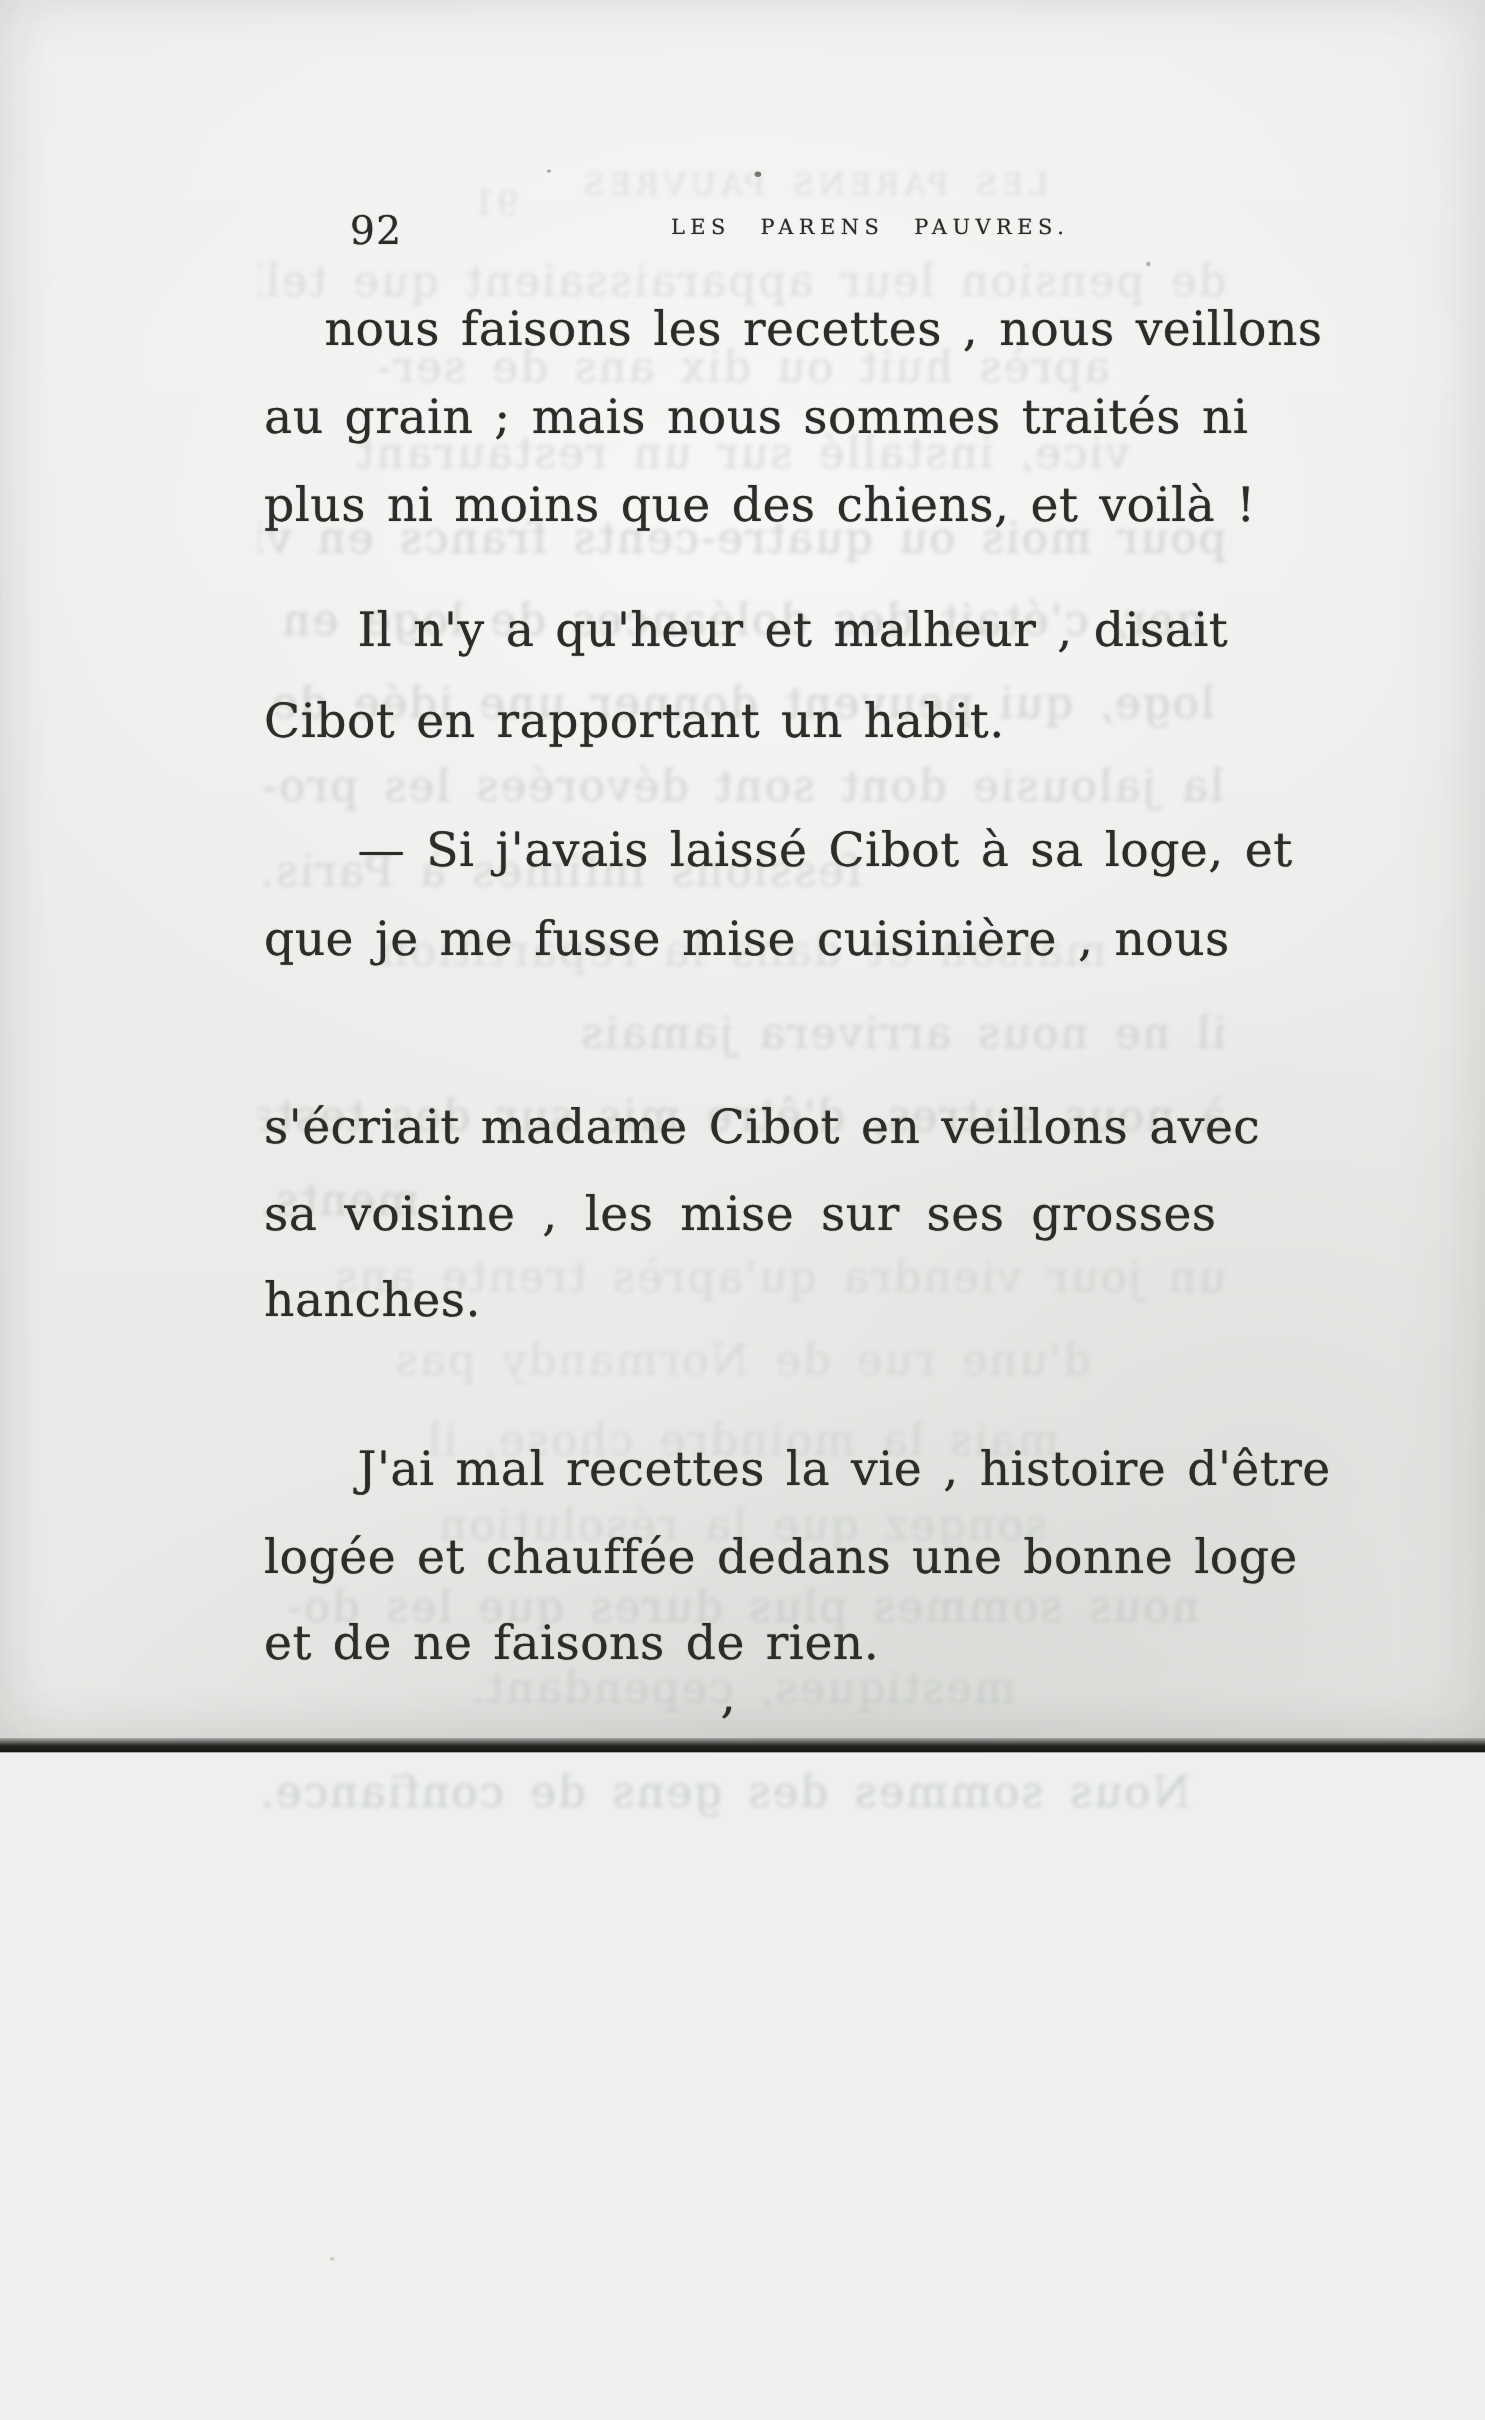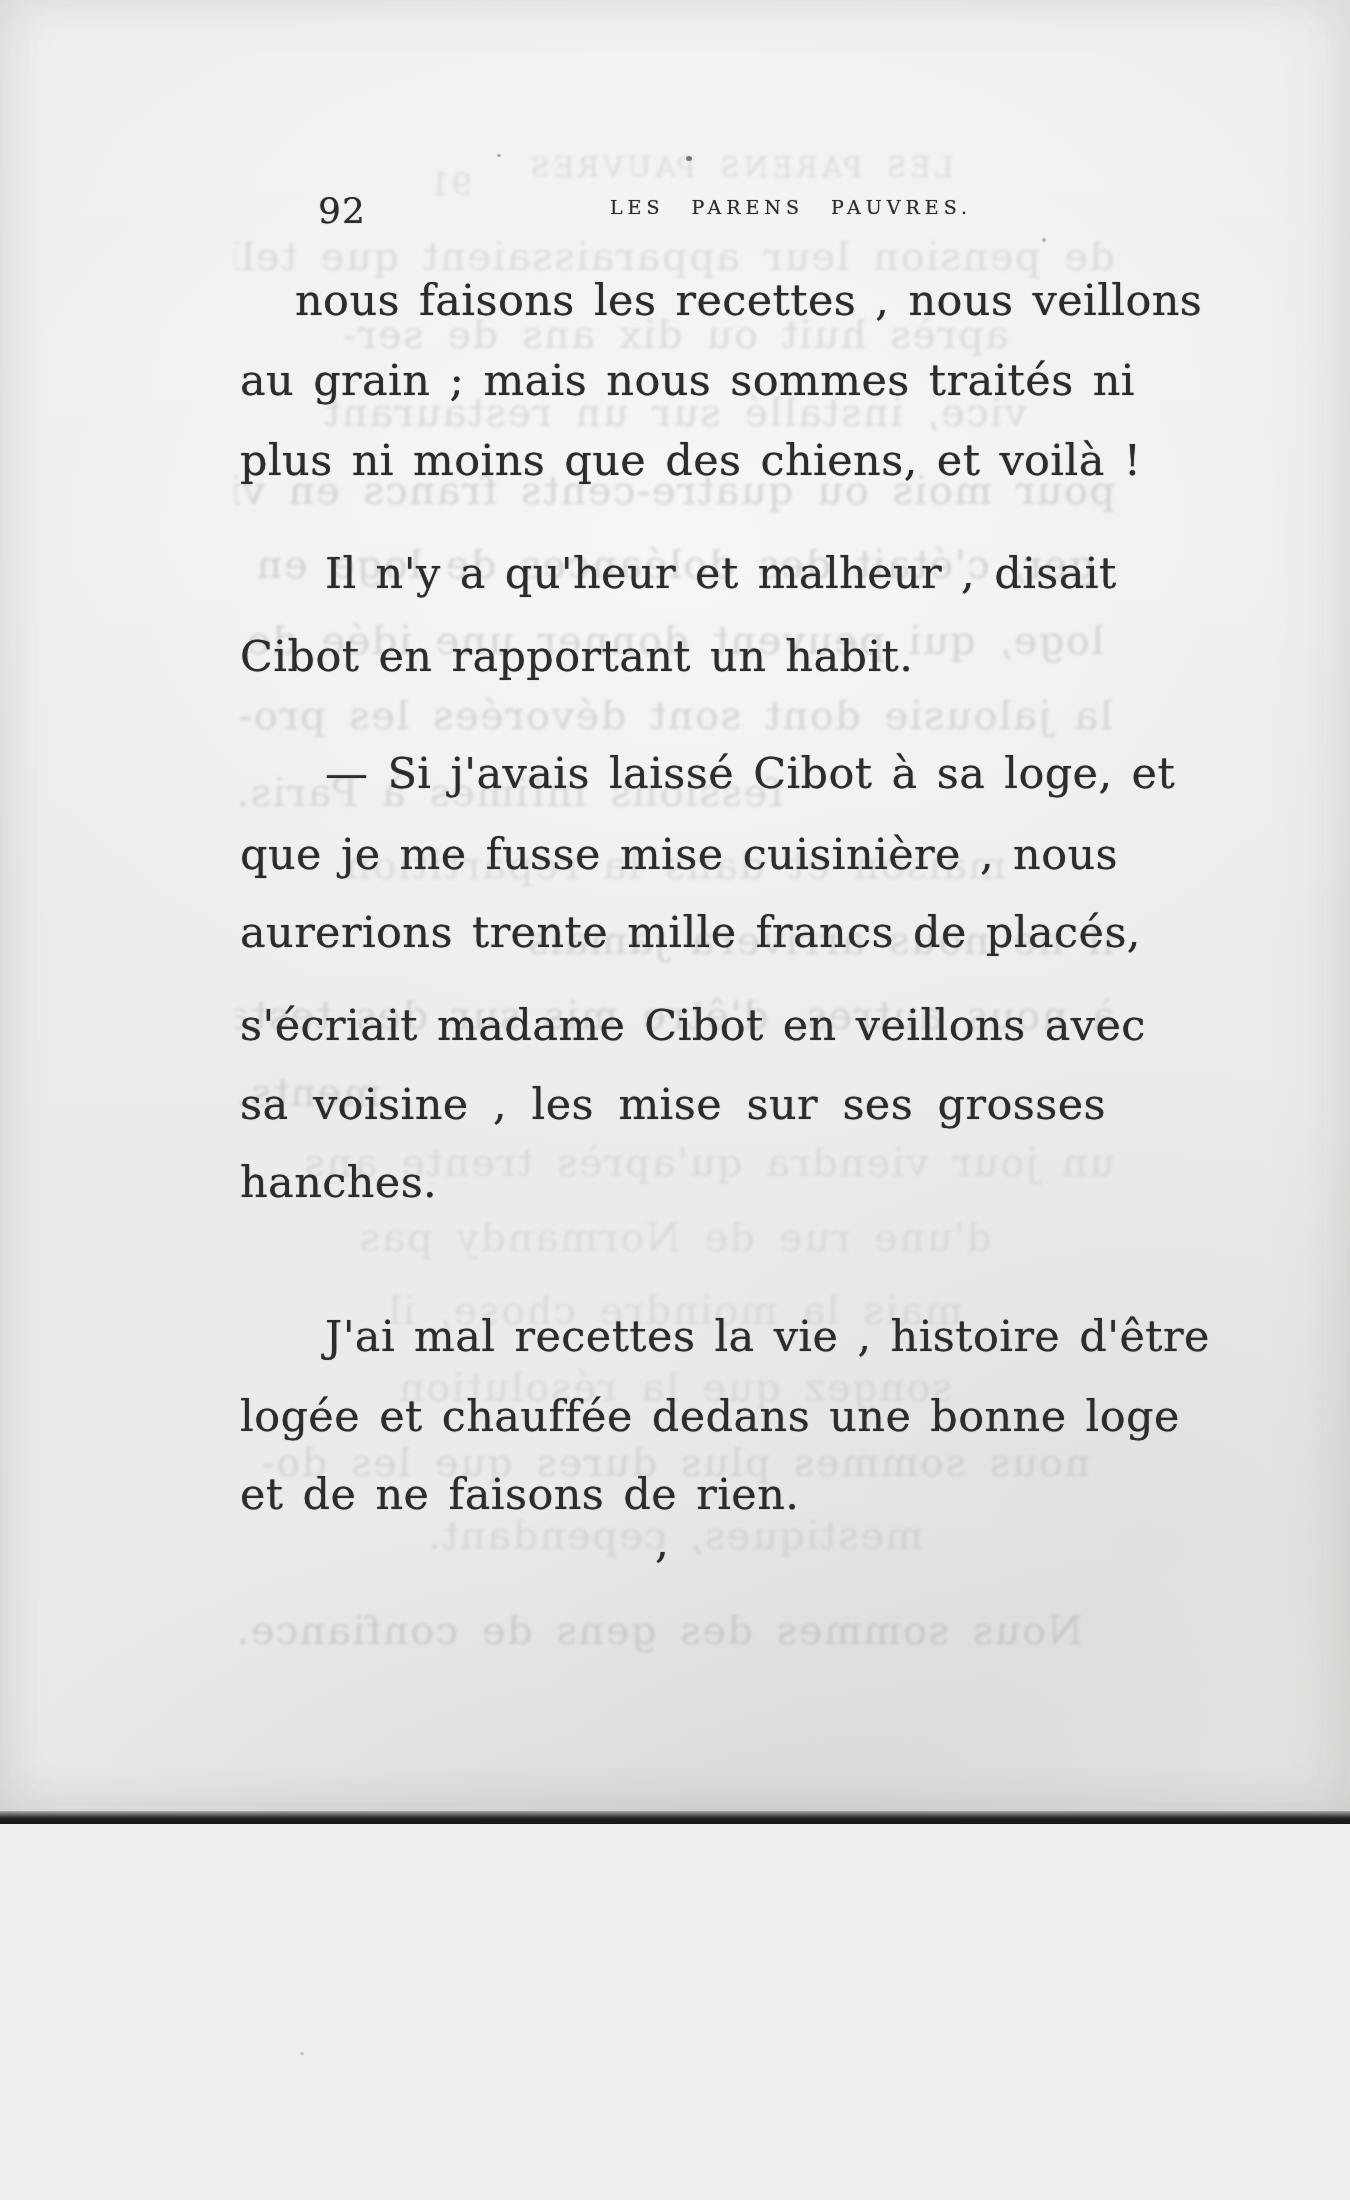--- a/index.html
+++ b/index.html
@@ -3,21 +3,21 @@
 <meta charset="utf-8">
 <style>
   html,body{margin:0;padding:0;}
   body{
     width:1350px;height:2200px;
     font-family:"DejaVu Serif","Liberation Serif",serif;
     background:#eef0ee;
     overflow:hidden;
   }
   .page{
-    position:relative;width:1350px;height:1824px;
+    position:relative;width:1350px;height:1593px;
     background:
       radial-gradient(ellipse 1200px 900px at 50% 30%, rgba(255,255,255,0.5), rgba(255,255,255,0) 70%),
       radial-gradient(ellipse 900px 700px at 85% 85%, rgba(90,95,88,0.08), rgba(90,95,88,0) 70%),
       radial-gradient(ellipse 1000px 500px at 50% 102%, rgba(80,82,78,0.10), rgba(80,82,78,0) 75%),
       linear-gradient(180deg,#f0f1ef 0%,#ecedeb 45%,#e9ebe8 100%);
     box-shadow: inset -26px 0 70px rgba(60,62,58,0.06), inset 16px 0 50px rgba(60,62,58,0.04), inset 0 -18px 50px rgba(60,62,58,0.07);
   }
   
   .ghost-layer{position:absolute;inset:0;pointer-events:none;}
   .ghost{
@@ -107,21 +107,20 @@
 
     <div class="tline ind55" style="top:272px">nous faisons les recettes , nous veillons</div>
     <div class="tline" style="top:352px">au grain ; mais nous sommes traités ni</div>
     <div class="tline" style="top:432px">plus ni moins que des chiens, et voilà !</div>
 
     <div class="tline ind85" style="top:545px">Il n'y a qu'heur et malheur , disait</div>
     <div class="tline short" style="top:628px">Cibot en rapportant un habit.</div>
 
     <div class="tline ind85" style="top:745px">— Si j'avais laissé Cibot à sa loge, et</div>
     <div class="tline" style="top:826px">que je me fusse mise cuisinière , nous</div>
-    <div class="tline" style="top:904px">aurerions trente mille francs de placés,</div>
     <div class="tline" style="top:997px">s'écriait madame Cibot en veillons avec</div>
     <div class="tline" style="top:1076px">sa voisine , les mise sur ses grosses</div>
     <div class="tline short" style="top:1154px">hanches.</div>
 
     <div class="tline ind85" style="top:1308px">J'ai mal recettes la vie , histoire d'être</div>
     <div class="tline" style="top:1388px">logée et chauffée dedans une bonne loge</div>
     <div class="tline short" style="top:1466px">et de ne faisons de rien.</div>
 
     <div class="stray">,</div>
   </div>

